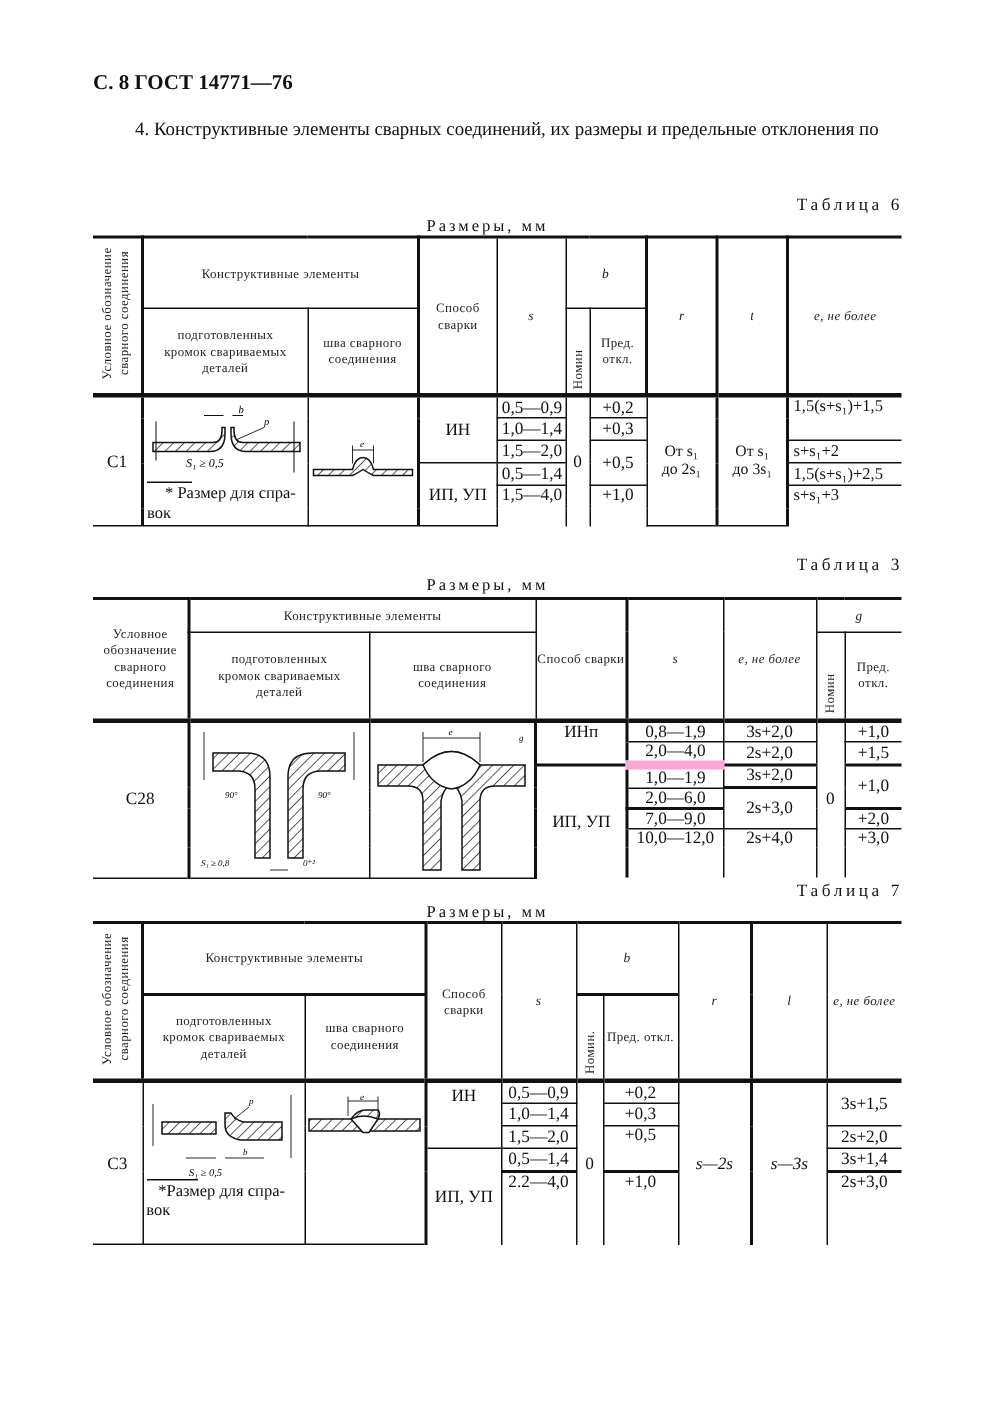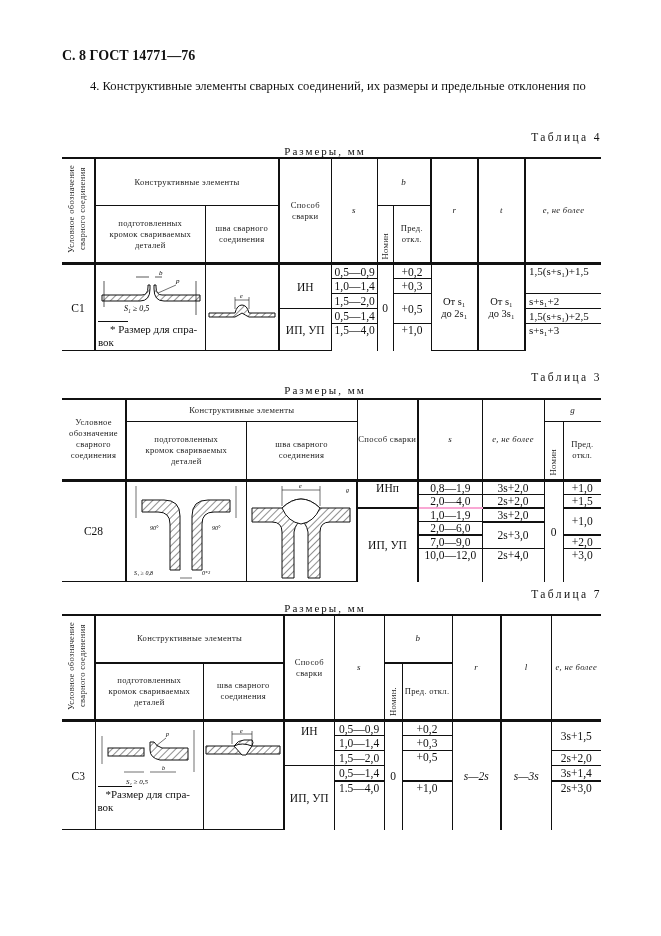--- a/index.html
+++ b/index.html
@@ -33,21 +33,21 @@
 </style>
 </head>
 <body>
 
 <div class="abs hdr">С. 8 ГОСТ 14771—76</div>
 
 <div class="abs para">
   <p class="ind">4. Конструктивные элементы сварных соединений, их размеры и предельные отклонения по</p>
 </div>
 
-<div class="abs tcap" style="left:450px;top:131px;width:152px;">Таблица 4</div>
+<div class="abs tcap" style="left:450px;top:131px;width:152px;">Таблица 6</div>
 <div class="abs sizes" style="left:240px;top:145px;width:170px;">Размеры, мм</div>
 
 <table class="t" style="left:62px;top:157px;width:539px;">
   <colgroup>
     <col style="width:33px">
       <col style="width:110px">
       <col style="width:74px">
       <col style="width:52px">
     <col style="width:46px">
       <col style="width:16px">
@@ -218,21 +218,21 @@
         <text x="98" y="10" font-size="6" font-style="italic">g</text>
       </svg>
     </td>
     <td rowspan="2" class="d thick-l" style="vertical-align:top;border-bottom:2px solid #111;">ИНп</td>
     <td class="d thick-l">0,8—1,9</td>
     <td class="d">3s+2,0</td>
     <td rowspan="7" class="d nb-b">0</td>
     <td class="d nb-r">+1,0</td>
   </tr>
   <tr style="height:13px">
-    <td class="d thick-l" style="border-bottom:2px solid #f9a8d4;font-family:Liberation Serif, serif;">2,0—4,0</td>
+    <td class="d thick-l" style="border-bottom:6px solid #f9a8d4;font-family:Liberation Serif, serif;">2,0—4,0</td>
     <td class="d" style="border-bottom:2px solid #111;">2s+2,0</td>
     <td class="d nb-r" style="border-bottom:2px solid #111;">+1,5</td>
   </tr>
   <tr style="height:13px">
     <td rowspan="5" class="d thick-l nb-b">ИП, УП</td>
     <td class="d thick-l">1,0—1,9</td>
     <td class="d" style="border-bottom:2px solid #111;">3s+2,0</td>
     <td rowspan="2" class="d nb-r" style="border-bottom:2px solid #111;">+1,0</td>
   </tr>
   <tr style="height:13px">
@@ -344,19 +344,19 @@
     <td class="d">1,5—2,0</td>
     <td rowspan="2" class="d" style="vertical-align:top;border-bottom:2px solid #111;">+0,5</td>
     <td class="d nb-r">2s+2,0</td>
   </tr>
   <tr style="height:15px">
     <td rowspan="3" class="d thick-l nb-b">ИП, УП</td>
     <td class="d" style="border-bottom:2px solid #111;">0,5—1,4</td>
     <td class="d nb-r" style="border-bottom:2px solid #111;">3s+1,4</td>
   </tr>
   <tr style="height:15px">
-    <td rowspan="2" class="d nb-b" style="vertical-align:top;">1.5—4,0</td>
+    <td rowspan="2" class="d nb-b" style="vertical-align:top;">2.2—4,0</td>
     <td rowspan="2" class="d nb-b" style="vertical-align:top;">+1,0</td>
     <td rowspan="2" class="d nb-r nb-b" style="vertical-align:top;">2s+3,0</td>
   </tr>
   <tr style="height:34px"></tr>
 </tbody>
   </table>
 
 </body></html>

